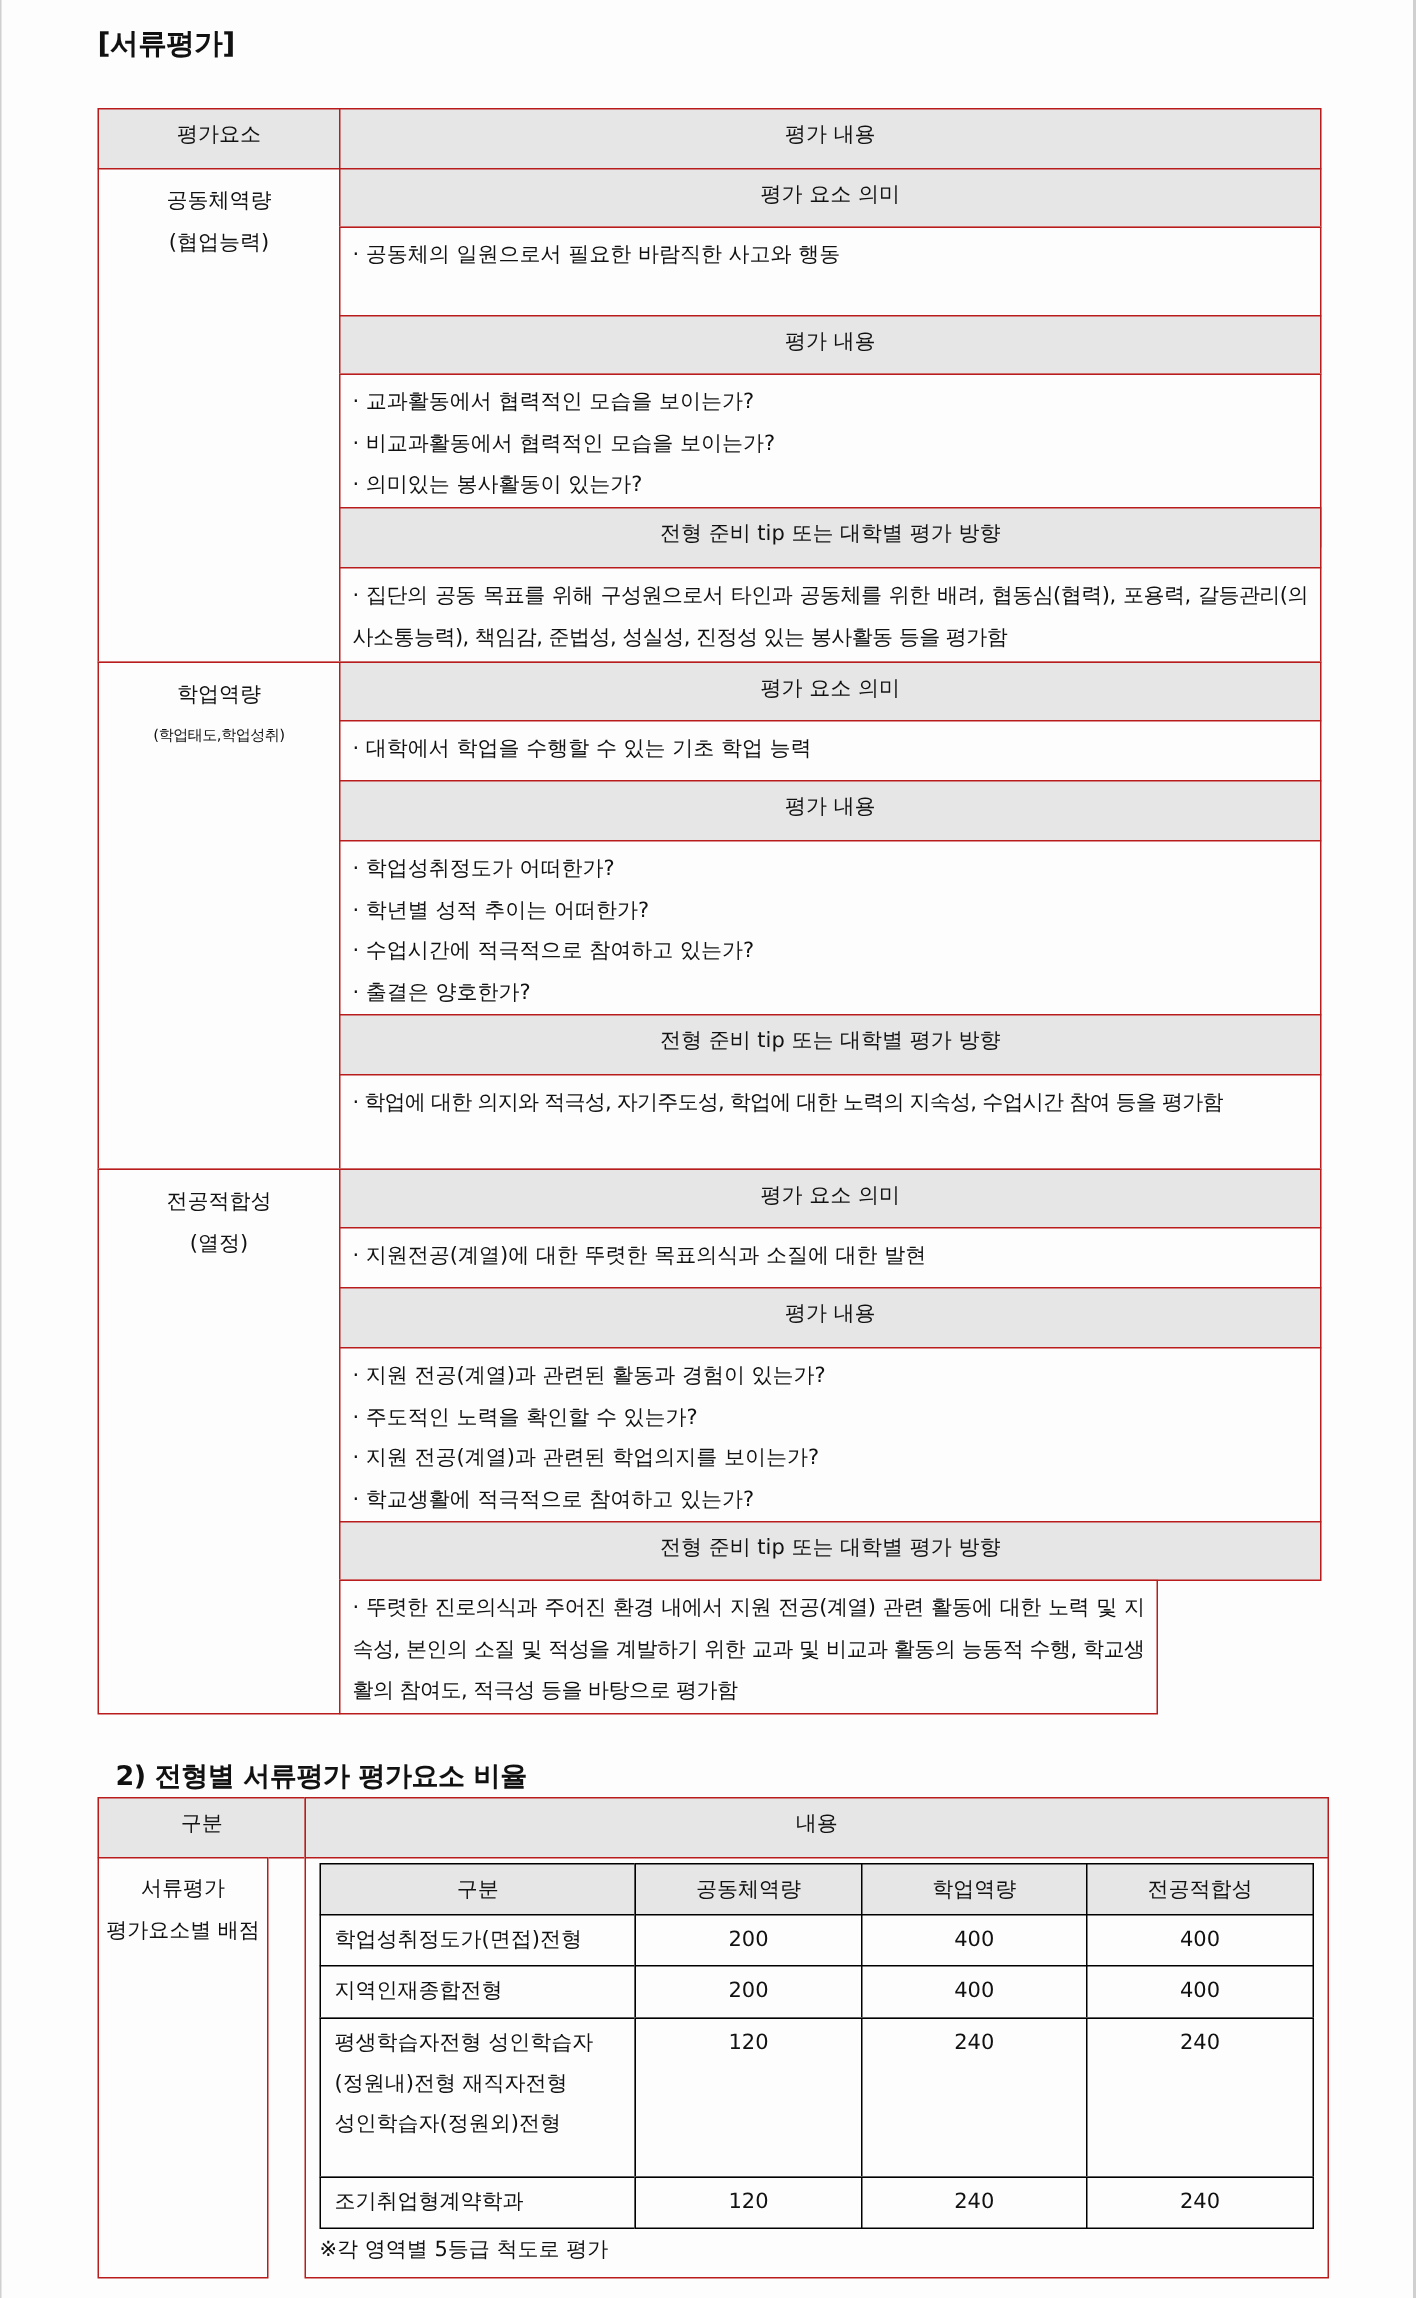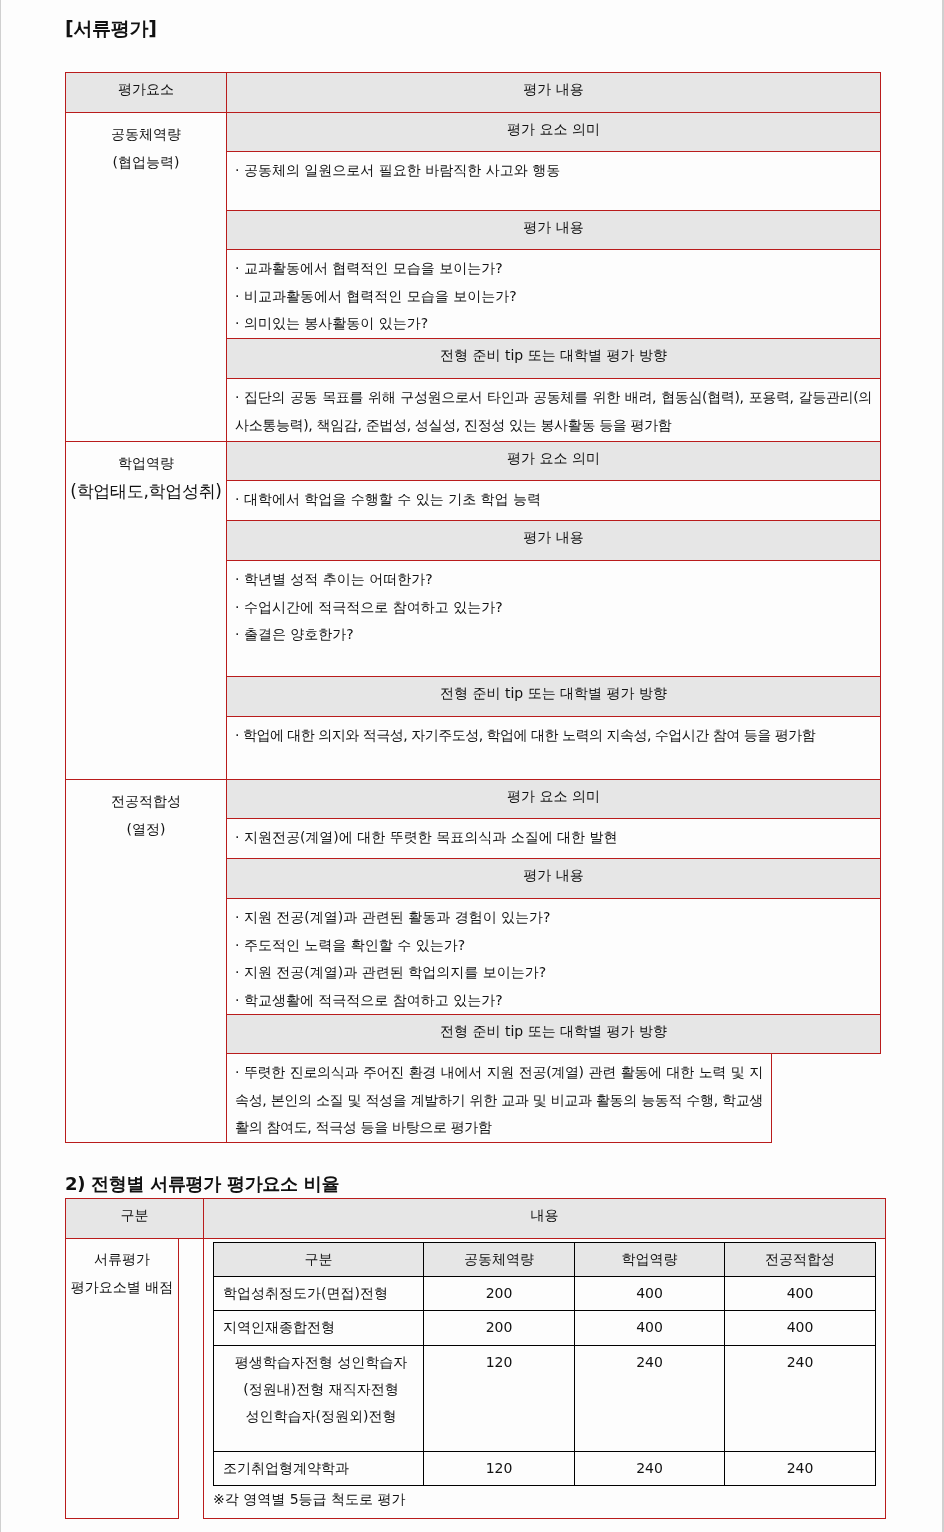--- a/index.html
+++ b/index.html
@@ -8,21 +8,21 @@
     background: #fdfdfd;
     font-family: "DejaVu Sans", "Liberation Sans", sans-serif;
     color: #111;
     box-sizing: border-box;
     border-left: 1px solid #d0d0d0;
     border-right: 2px solid #d0d0d0;
   }
   .abs { position: absolute; box-sizing: border-box; }
   .title-main { left: 64px; top: 16px; font-size: 19px; font-weight: bold; letter-spacing: -0.3px; }
   .title-sub { left: 64px; top: 44px; font-size: 18px; font-weight: bold; letter-spacing: -0.3px; margin-top: 28px; }
-  .title-sub2 { left: 64px; top: 1172px; font-size: 18px; font-weight: bold; letter-spacing: -0.3px; }
+  .title-sub2 { left: 76px; top: 1172px; font-size: 18px; font-weight: bold; letter-spacing: -0.3px; }
 
   .cell { position: absolute; box-sizing: border-box; border: 1px solid #b91c1c; font-size: 14px; }
   .gray { background: #e6e6e6; }
   .white { background: #fdfdfd; }
   .hdr-text { position: absolute; left: 0; right: 0; top: 8px; text-align: center; }
   .elem-name { position: absolute; left: 0; right: 0; top: 7px; text-align: center; line-height: 28px; }
   .body-text { position: absolute; left: 8px; right: 8px; top: 5px; line-height: 27.5px; text-align: justify; }
   .body-line { display: block; white-space: nowrap; }
 
   .t2-cell { position: absolute; box-sizing: border-box; border: 1px solid #000; font-size: 14px; }
@@ -72,36 +72,37 @@
   <div class="cell gray" style="left:225px; top:338px; width:655px; height:41px;">
     <div class="hdr-text">전형 준비 tip 또는 대학별 평가 방향</div>
   </div>
   <div class="cell white" style="left:225px; top:378px; width:655px; height:64px;">
     <div class="body-text" style="letter-spacing:-0.35px;">· 집단의 공동 목표를 위해 구성원으로서 타인과 공동체를 위한 배려, 협동심(협력), 포용력, 갈등관리(의사소통능력), 책임감, 준법성, 성실성, 진정성 있는 봉사활동 등을 평가함</div>
   </div>
 
   <div class="cell white" style="left:64px; top:441px; width:162px; height:339px;">
     <div class="elem-name">
       <div>학업역량</div>
-      <div style="font-size:17px; letter-spacing:-0.3px;">(학업태도,학업성취)</div>
+      <div style="font-size:10px; letter-spacing:-0.3px;">(학업태도,학업성취)</div>
     </div>
   </div>
   <div class="cell gray" style="left:225px; top:441px; width:655px; height:40px;">
     <div class="hdr-text">평가 요소 의미</div>
   </div>
   <div class="cell white" style="left:225px; top:480px; width:655px; height:41px;">
     <div class="body-text">
         <span class="body-line">· 대학에서 학업을 수행할 수 있는 기초 학업 능력</span>
       </div>
   </div>
   <div class="cell gray" style="left:225px; top:520px; width:655px; height:41px;">
     <div class="hdr-text">평가 내용</div>
   </div>
   <div class="cell white" style="left:225px; top:560px; width:655px; height:117px;">
     <div class="body-text">
+      <span class="body-line">· 학업성취정도가 어떠한가?</span>
       <span class="body-line">· 학년별 성적 추이는 어떠한가?</span>
       <span class="body-line">· 수업시간에 적극적으로 참여하고 있는가?</span>
       <span class="body-line">· 출결은 양호한가?</span>
     </div>
   </div>
   <div class="cell gray" style="left:225px; top:676px; width:655px; height:41px;">
     <div class="hdr-text">전형 준비 tip 또는 대학별 평가 방향</div>
   </div>
   <div class="cell white" style="left:225px; top:716px; width:655px; height:64px;">
     <div class="body-text" style="letter-spacing:-0.5px; white-space:nowrap; overflow:hidden;">· 학업에 대한 의지와 적극성, 자기주도성, 학업에 대한 노력의 지속성, 수업시간 참여 등을 평가함</div>
@@ -192,21 +193,21 @@
         <div class="t2-num">200</div>
       </div>
     <div class="t2-cell white" style="left:573px; top:1310px; width:151px; height:36px;">
         <div class="t2-num">400</div>
       </div>
     <div class="t2-cell white" style="left:723px; top:1310px; width:152px; height:36px;">
         <div class="t2-num">400</div>
       </div>
 
     <div class="t2-cell white" style="left:212px; top:1345px; width:211px; height:107px;">
-      <div class="t2-label" style="top:3px;text-align:center;">
+      <div class="t2-label" style="top:3px;">
         <div>평생학습자전형 성인학습자</div>
         <div>(정원내)전형 재직자전형</div>
         <div>성인학습자(정원외)전형</div>
       </div>
     </div>
     <div class="t2-cell white" style="left:422px; top:1345px; width:152px; height:107px;">
         <div class="t2-num">120</div>
       </div>
     <div class="t2-cell white" style="left:573px; top:1345px; width:151px; height:107px;">
         <div class="t2-num">240</div>

